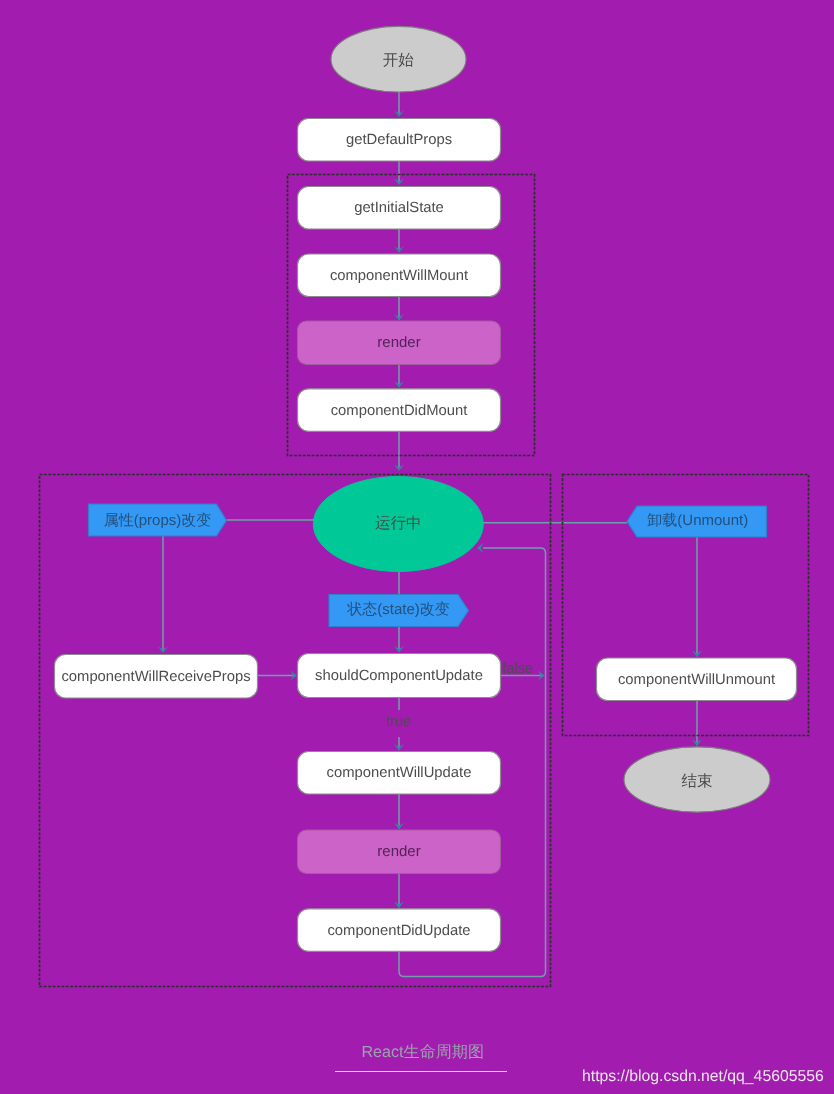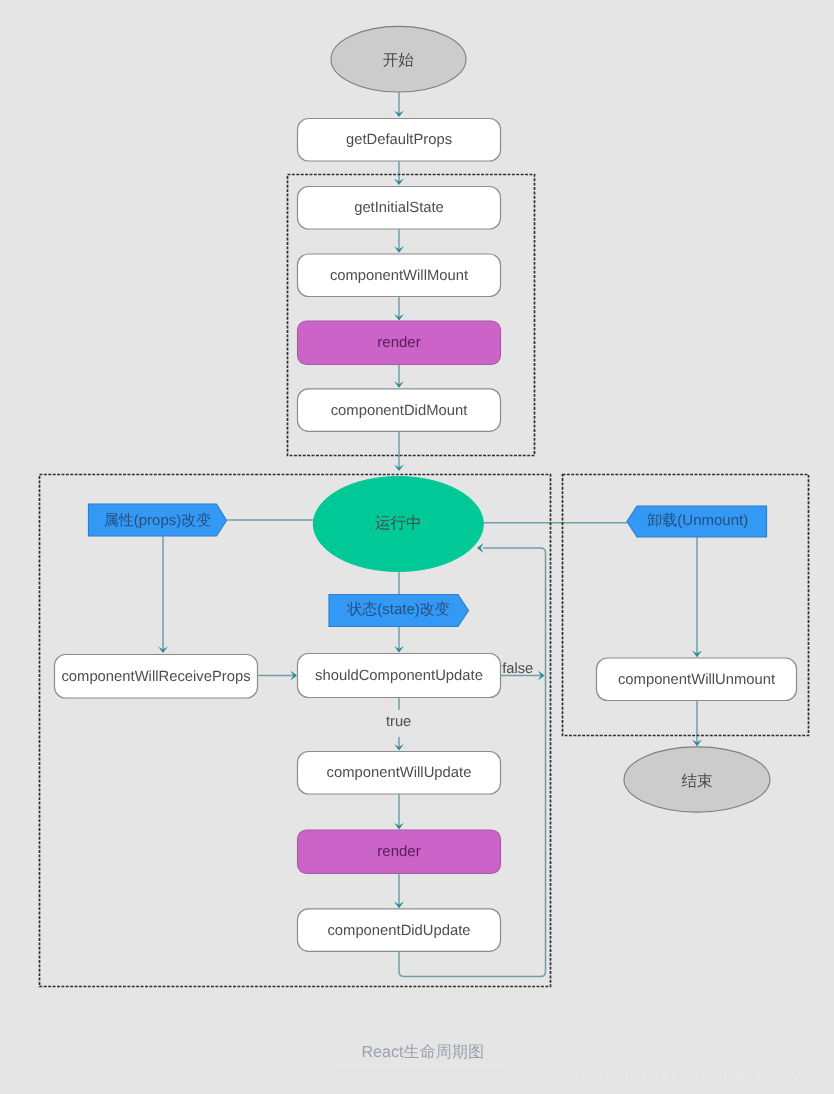--- a/index.html
+++ b/index.html
@@ -1,20 +1,20 @@
 <!DOCTYPE html>
 <html><head>
 <meta charset="utf-8">
 <title>React Lifecycle Diagram</title>
 <style>
   html,body{margin:0;padding:0;}
   *{-webkit-font-smoothing:antialiased;text-rendering:geometricPrecision;}
   body{width:834px;height:1094px;background:#ffffff;
        font-family:"Liberation Sans",sans-serif;overflow:hidden;}
-  #stage{position:relative;width:834px;height:1094px;background:#e5e5e5;
+  #stage{position:relative;width:834px;height:1094px;background:#a21caf;
          will-change:transform;}
   svg.layer{position:absolute;left:0;top:0;width:834px;height:1094px;display:block;
             transform:translateZ(0);}
   .nodelabel{font-family:"Liberation Sans",sans-serif;font-size:14.8px;fill:#4d4d4d;
              text-anchor:middle;dominant-baseline:middle;}
   .cjklabel{font-family:"Liberation Sans",sans-serif;font-size:15.5px;fill:#4a4a4a;
             text-anchor:middle;dominant-baseline:middle;}
   .bluelabel{font-family:"Liberation Sans",sans-serif;font-size:15px;fill:#24507e;
              text-anchor:middle;dominant-baseline:middle;}
   .rendertext{font-family:"Liberation Sans",sans-serif;font-size:15px;fill:#55225a;

